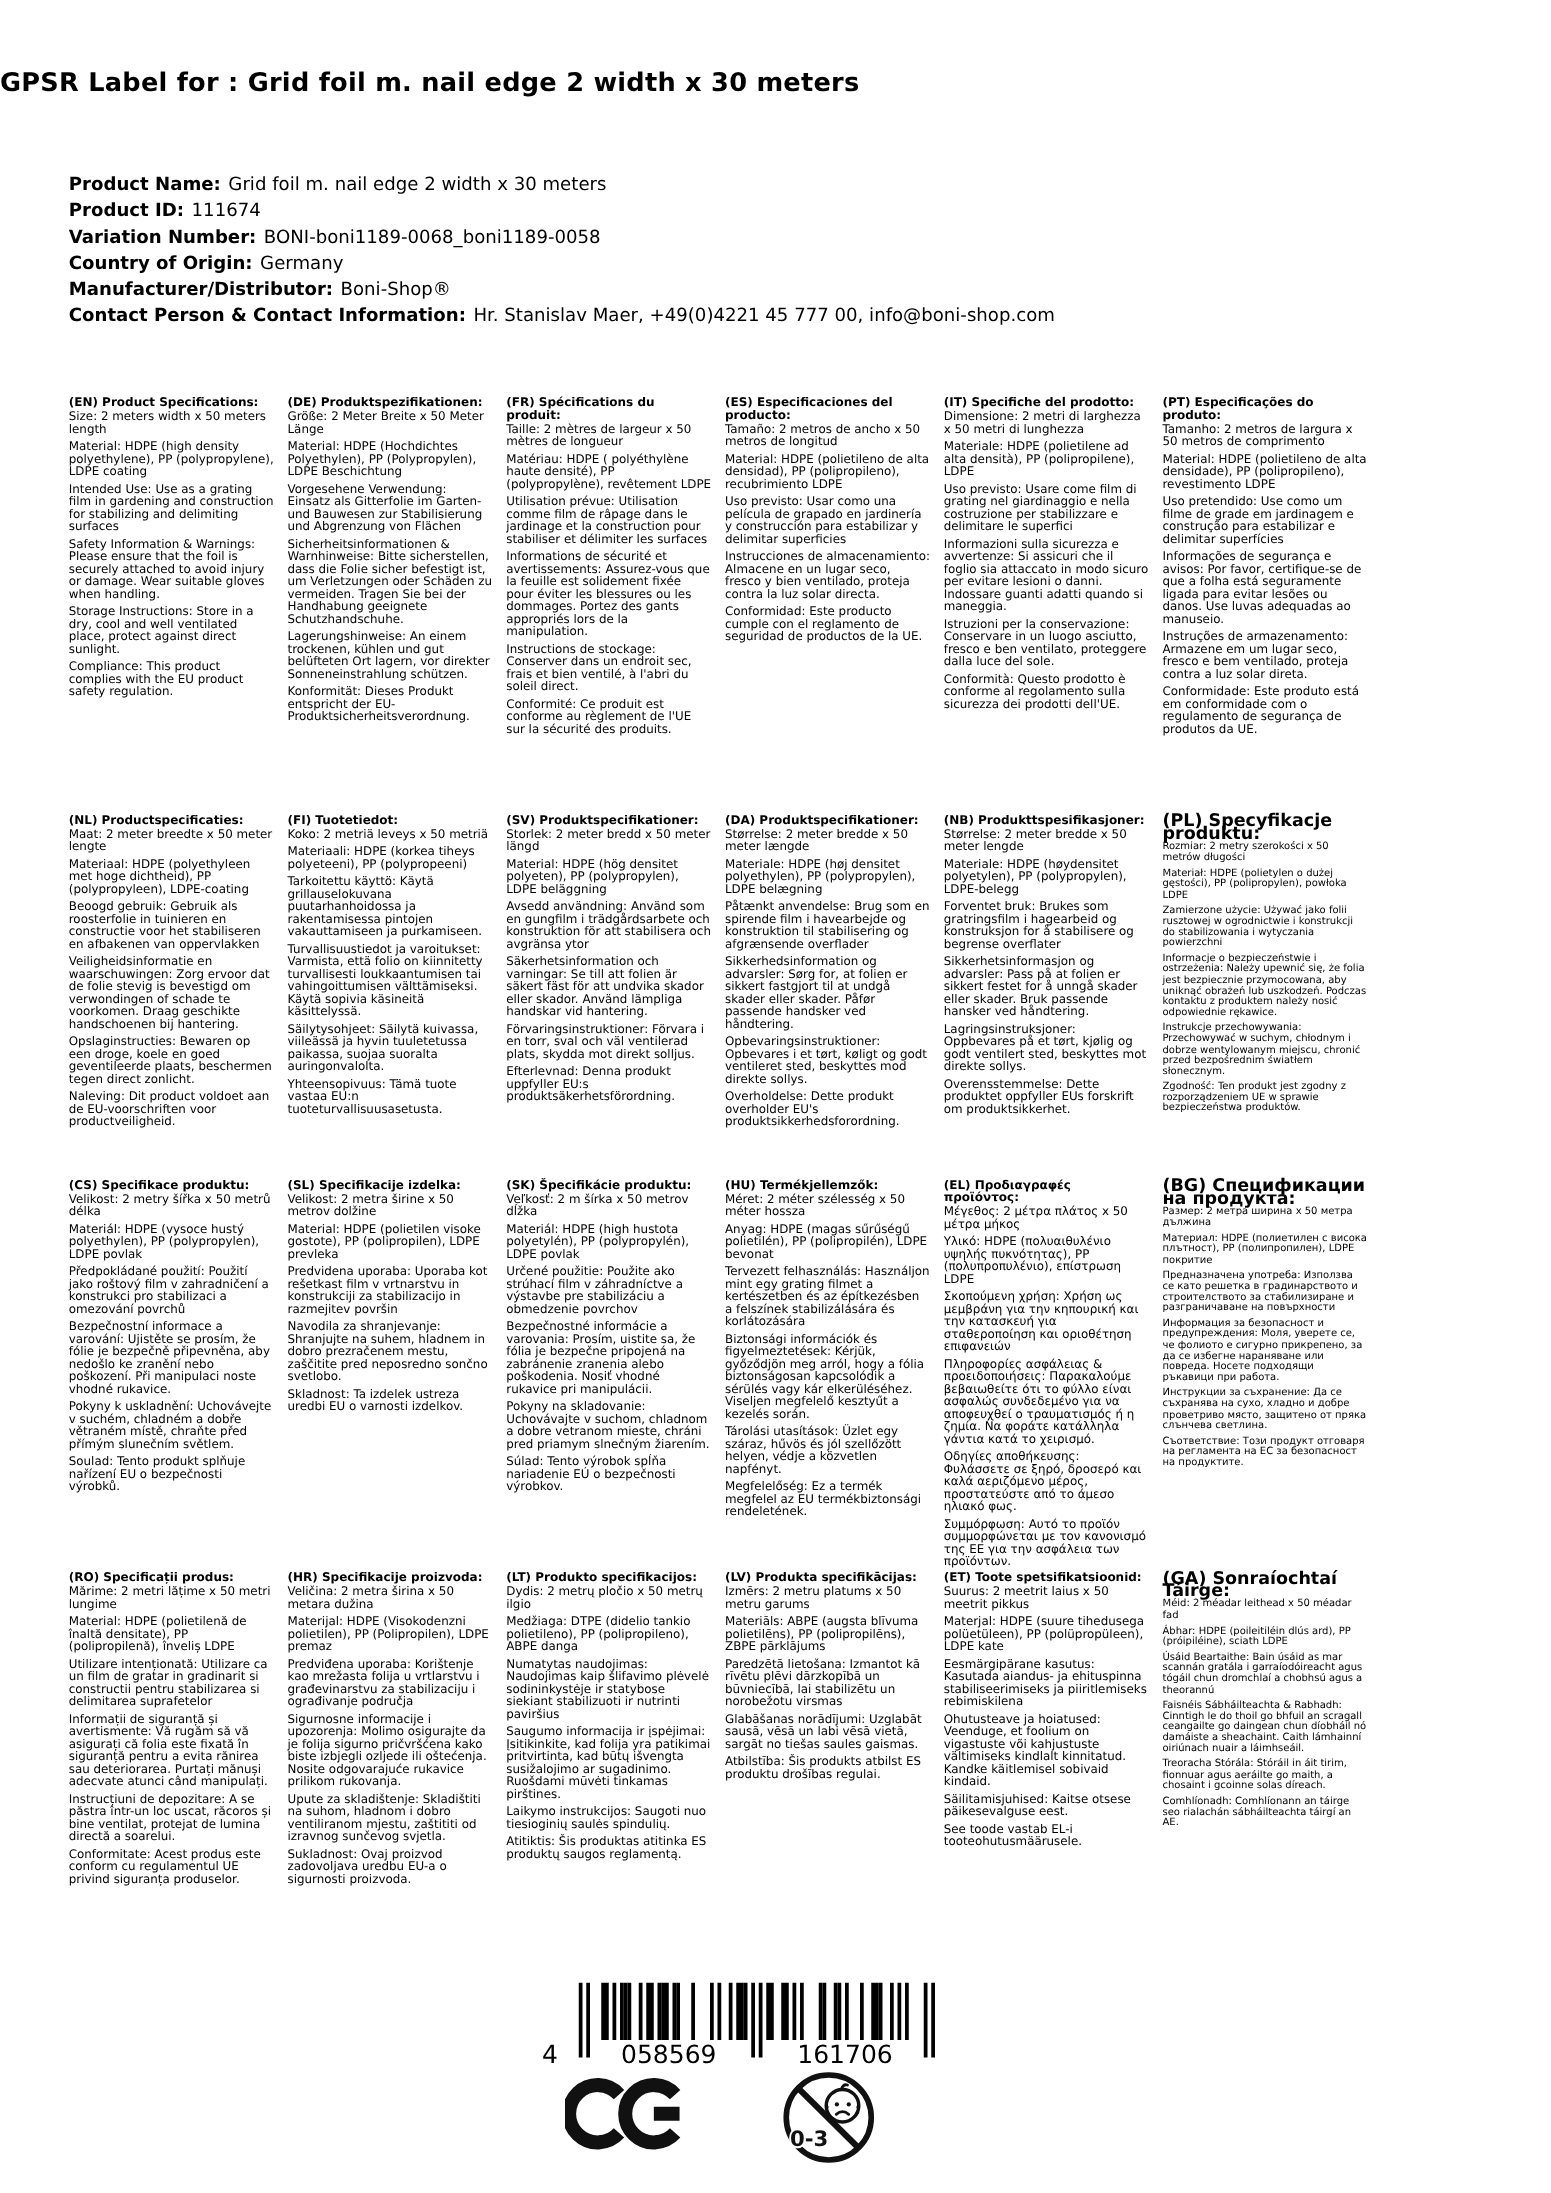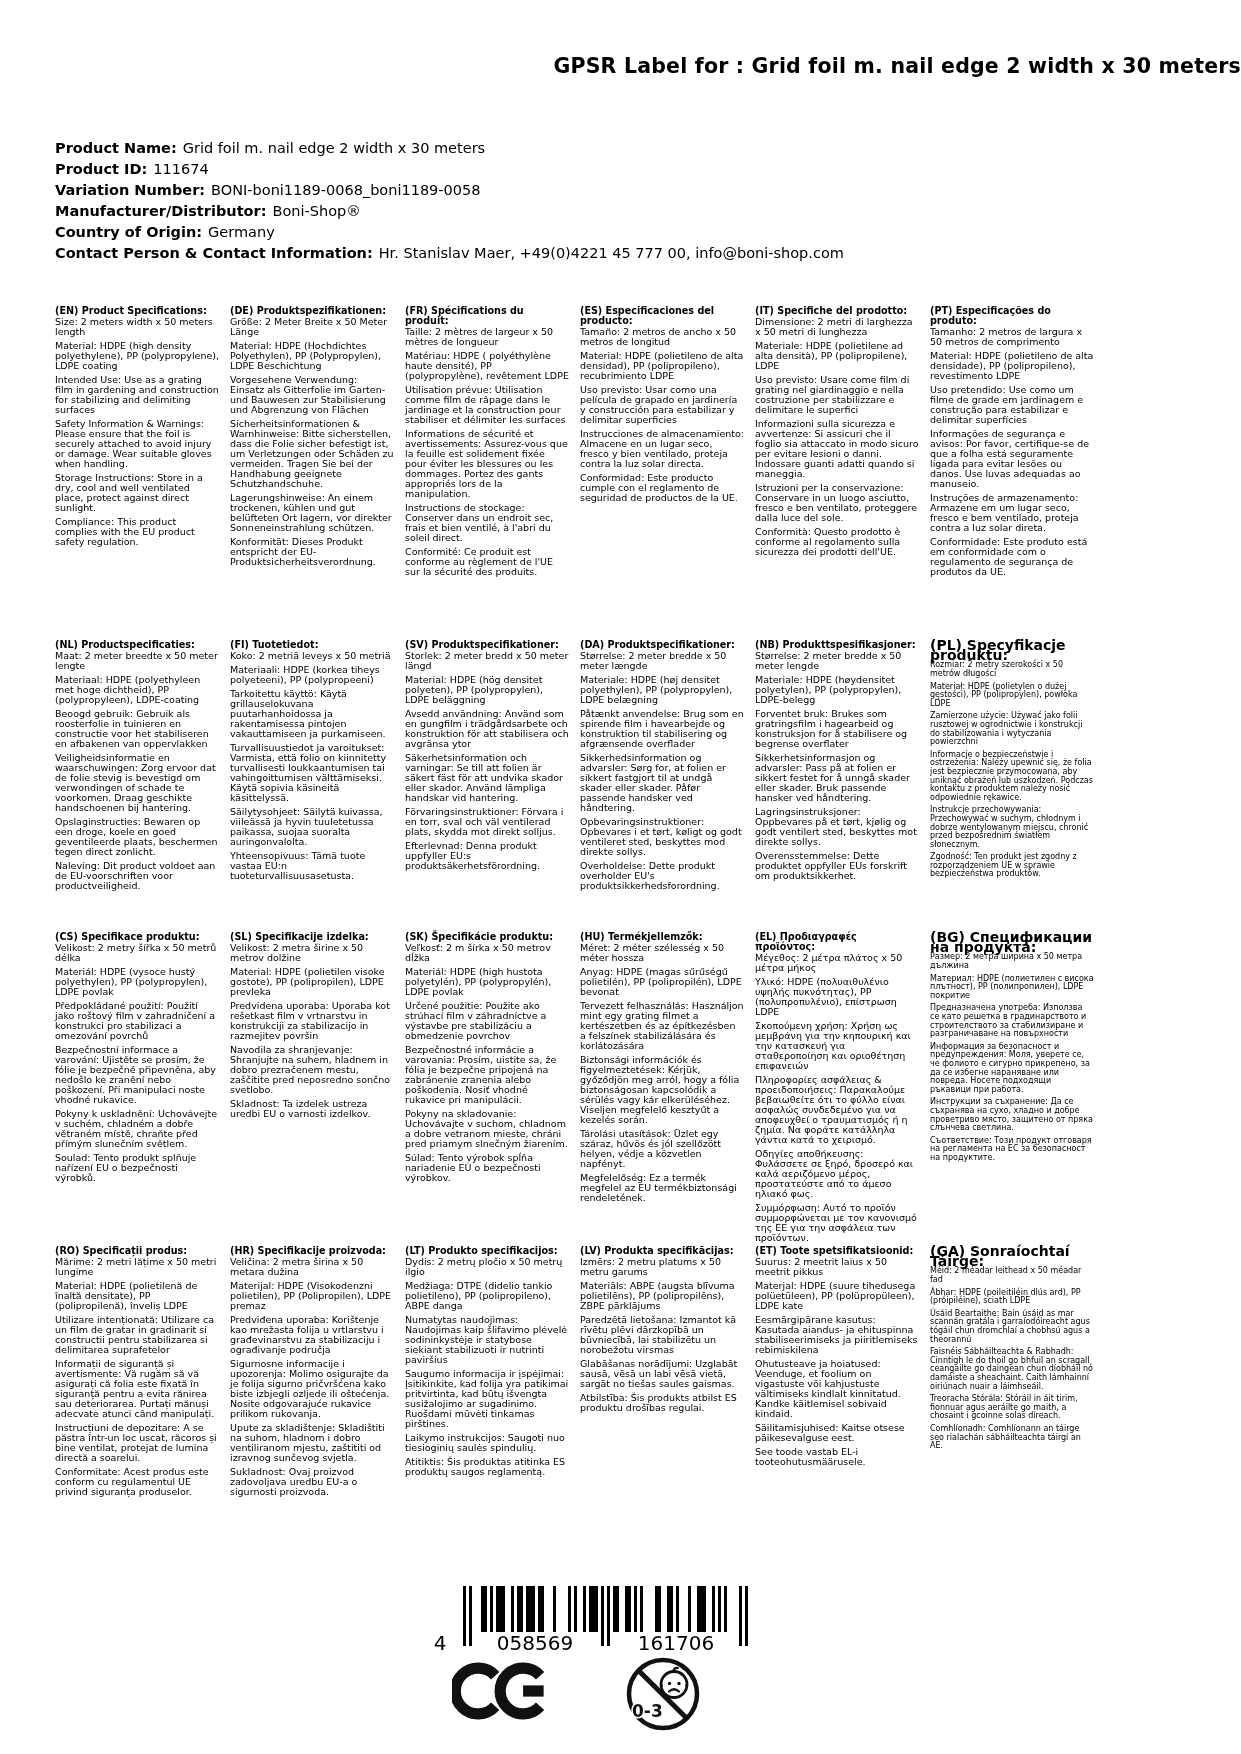--- a/index.html
+++ b/index.html
@@ -1,49 +1,49 @@
 <!DOCTYPE html>
 <html><head>
 <meta charset="utf-8">
 <title>GPSR Label</title>
 <style>
   * { margin:0; padding:0; box-sizing:border-box; }
   html,body { background:#fff; }
   body { width:1241px; height:1754px; position:relative; font-family:"DejaVu Sans",sans-serif; color:#000; overflow:hidden; }
-  .page-title { position:absolute; top:54px; left:0; width:1241px; text-align:right; font-size:20.5px; font-weight:bold; letter-spacing:0.2px; }
+  .page-title { position:absolute; top:54px; left:0; width:1241px; text-align:left; font-size:20.5px; font-weight:bold; letter-spacing:0.2px; }
   .product-info { position:absolute; left:55px; top:138px; font-size:14.5px; line-height:20.9px; }
   .product-info .row b { font-weight:bold; }
   .product-info .row span.val { font-weight:normal; margin-left:6px; }
   .spec-row { position:absolute; left:55px; display:grid; grid-template-columns:repeat(6,172px); column-gap:3px; align-items:start; }
   #spec-row-1 { top:306px; }
   #spec-row-2 { top:640px; }
   #spec-row-3 { top:932px; }
   #spec-row-4 { top:1246px; }
   .spec-block { font-size:9.5px; line-height:10px; padding-right:8px; }
-  .spec-block h3 { font-size:9.6px; line-height:10.2px; font-weight:bold; margin:0 0 1px 0; }
+  .spec-block h3 { font-size:9.6px; line-height:10.2px; font-weight:bold; margin:12px 0 1px 0; }
   .spec-block p { margin:0 0 4px 0; }
   .spec-block.small { font-size:8px; line-height:8.6px; }
   .spec-block.small h3 { font-size:14px; }
   #barcode-svg { position:absolute; left:420px; top:1586px; }
   #barcode-svg rect { fill:#000; }
   #barcode-svg text { fill:#000; }
   #ce-svg { position:absolute; left:452px; top:1661px; }
   #age-svg { position:absolute; left:624px; top:1655px; }
 </style>
 </head>
 <body>
 
 <div class="page-title">GPSR Label for : Grid foil m. nail edge 2 width x 30 meters</div>
 
 <div class="product-info">
   <div class="row"><b>Product Name:</b><span class="val">Grid foil m. nail edge 2 width x 30 meters</span></div>
   <div class="row"><b>Product ID:</b><span class="val">111674</span></div>
   <div class="row"><b>Variation Number:</b><span class="val">BONI-boni1189-0068_boni1189-0058</span></div>
+  <div class="row"><b>Country of Origin:</b><span class="val">Germany</span></div>
   <div class="row"><b>Manufacturer/Distributor:</b><span class="val">Boni-Shop®</span></div>
-  <div class="row"><b>Country of Origin:</b><span class="val">Germany</span></div>
   <div class="row"><b>Contact Person &amp; Contact Information:</b><span class="val">Hr. Stanislav Maer, +49(0)4221 45 777 00, info@boni-shop.com</span></div>
 </div>
 
 <div class="spec-row" id="spec-row-1">
     <div class="spec-block">
       <h3>(EN) Product Specifications:</h3>
       <p>Size: 2 meters width x 50 meters length</p>
       <p>Material: HDPE (high density polyethylene), PP (polypropylene), LDPE coating</p>
       <p>Intended Use: Use as a grating film in gardening and construction for stabilizing and delimiting surfaces</p>
       <p>Safety Information &amp; Warnings: Please ensure that the foil is securely attached to avoid injury or damage. Wear suitable gloves when handling.</p>

